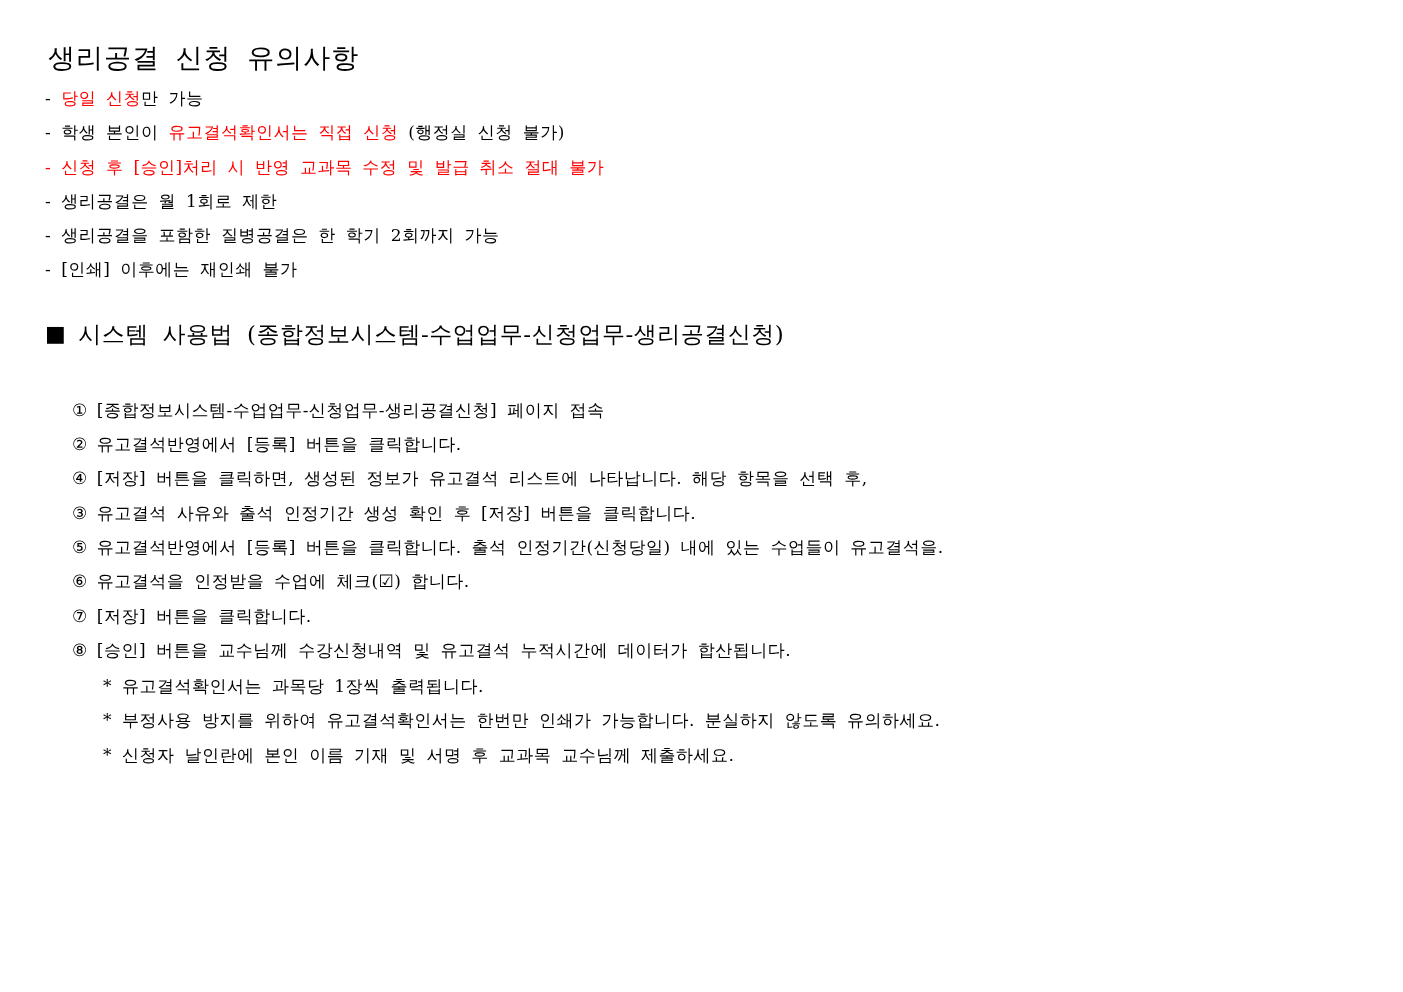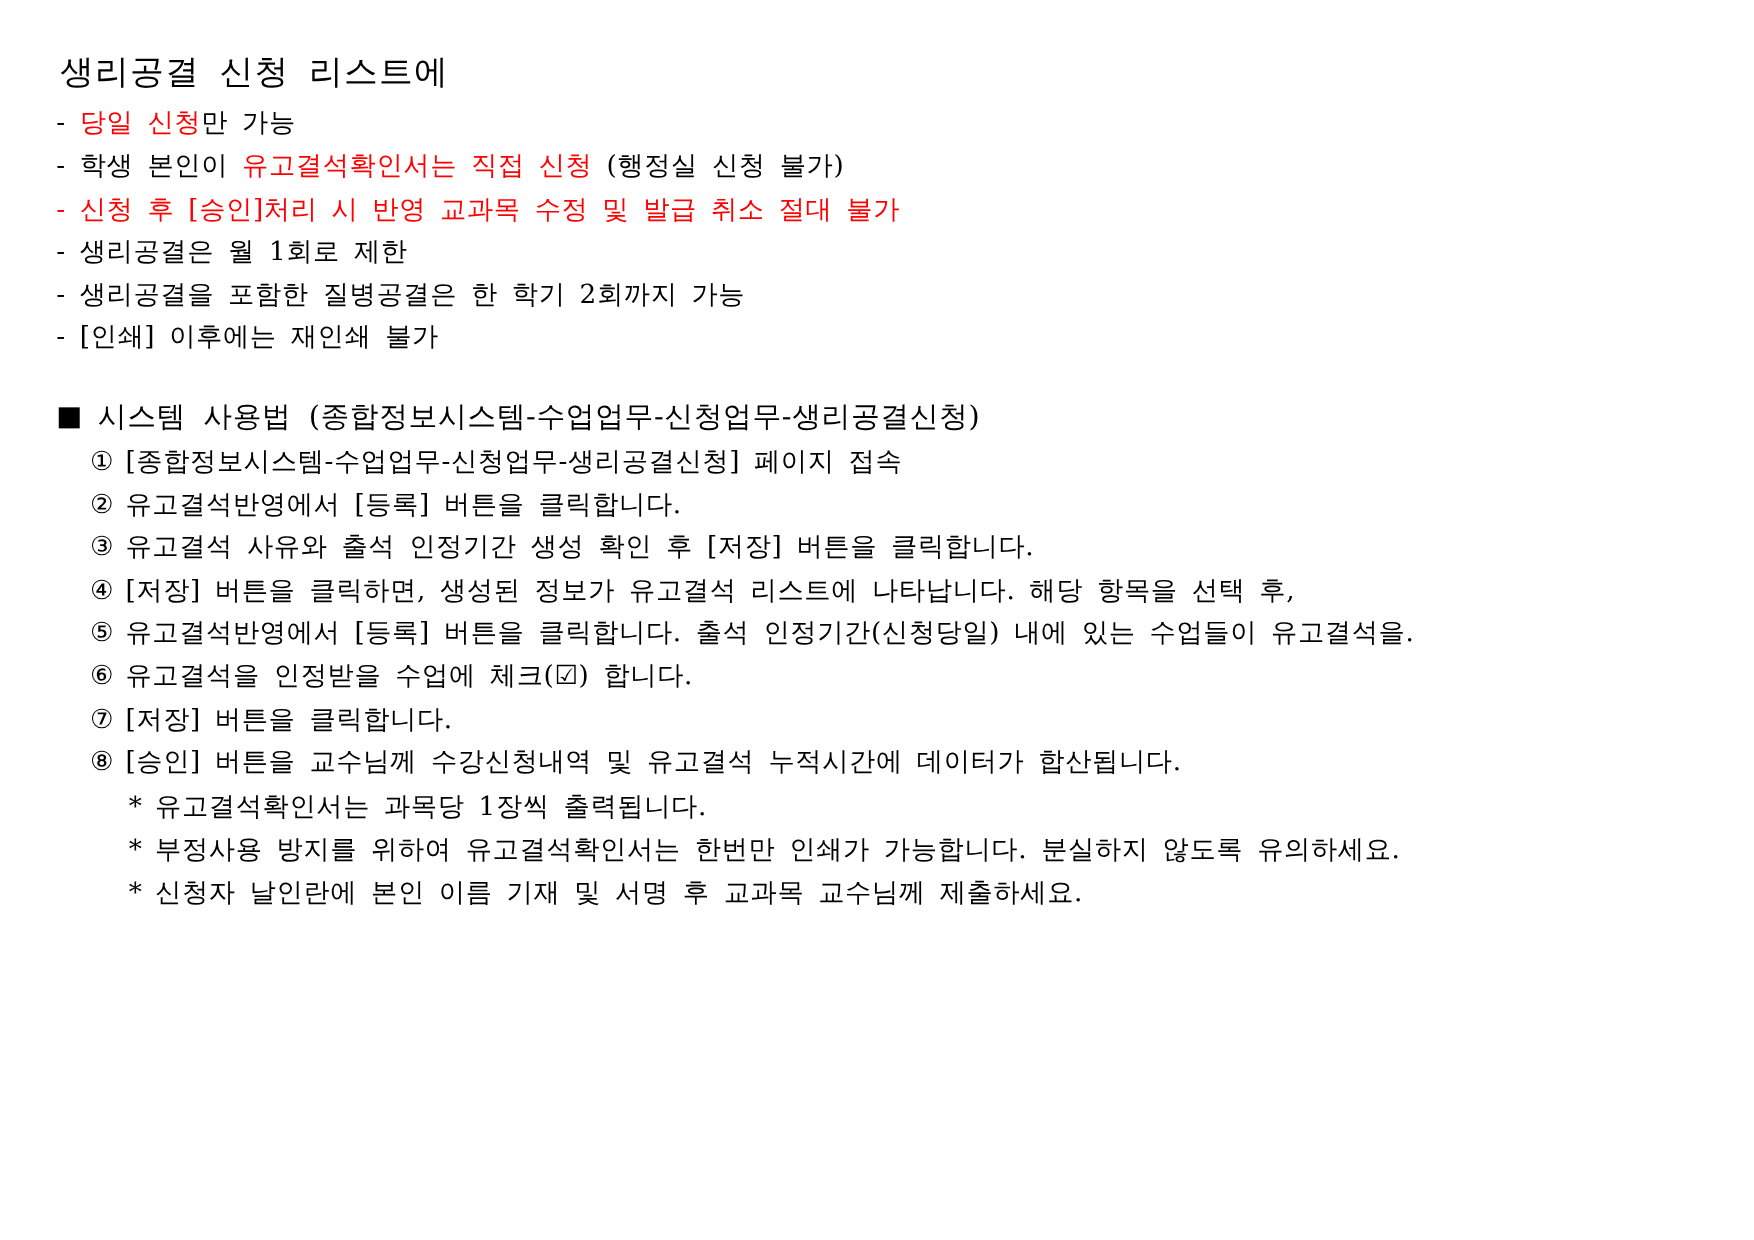--- a/index.html
+++ b/index.html
@@ -21,74 +21,75 @@
   }
   .title {
     font-size: 27px;
     font-weight: normal;
     margin: 0 0 8px 3px;
     letter-spacing: 1px;
     word-spacing: 6px;
     line-height: 31px;
   }
   .note, .step, .substep {
-    font-size: 21px;
+    font-size: 17px;
     line-height: 34.3px;
     letter-spacing: 0.5px;
     word-spacing: 4px;
   }
   .red { color: var(--red, #ff0000); }
   .section-header {
     margin-top: 30px;
     font-size: 23px;
     line-height: 34px;
     letter-spacing: 0.5px;
     word-spacing: 6px;
   }
   .section-header .bullet {
     font-size: 22px;
     margin-right: 12px;
     position: relative;
     top: -1px;
   }
   .steps {
+    margin-top: 41px;
     padding-left: 27px;
   }
   .step .num { margin-right: 9px; }
   .substeps {
     margin-top: 2px;
     padding-left: 58px;
   }
   .substep .star { margin-right: 10px; }
 </style>
 </head>
 <body style="background: rgb(255, 255, 255); color: rgb(0, 0, 0);">
 
 <div class="doc">
 
-  <h1 class="title">생리공결 신청 리스트에</h1>
+  <h1 class="title">생리공결 신청 유의사항</h1>
 
   <div class="notes">
     <div class="note"><span>- </span><span class="red">당일 신청</span><span>만 가능</span></div>
     <div class="note"><span>- 학생 본인이 </span><span class="red">유고결석확인서는 직접 신청</span><span> (행정실 신청 불가)</span></div>
     <div class="note"><span class="red">- 신청 후 [승인]처리 시 반영 교과목 수정 및 발급 취소 절대 불가</span></div>
     <div class="note"><span>- 생리공결은 월 1회로 제한</span></div>
     <div class="note"><span>- 생리공결을 포함한 질병공결은 한 학기 2회까지 가능</span></div>
     <div class="note"><span>- [인쇄] 이후에는 재인쇄 불가</span></div>
   </div>
 
   <div class="section-header">
     <span class="bullet">■</span><span>시스템 사용법 (종합정보시스템-수업업무-신청업무-생리공결신청)</span>
   </div>
 
   <div class="steps">
     <div class="step"><span class="num">①</span><span>[종합정보시스템-수업업무-신청업무-생리공결신청] 페이지 접속</span></div>
     <div class="step"><span class="num">②</span><span>유고결석반영에서 [등록] 버튼을 클릭합니다.</span></div>
+    <div class="step"><span class="num">④</span><span>[저장] 버튼을 클릭하면, 생성된 정보가 유고결석 리스트에 나타납니다. 해당 항목을 선택 후,</span></div>
     <div class="step"><span class="num">③</span><span>유고결석 사유와 출석 인정기간 생성 확인 후 [저장] 버튼을 클릭합니다.</span></div>
-    <div class="step"><span class="num">④</span><span>[저장] 버튼을 클릭하면, 생성된 정보가 유고결석 리스트에 나타납니다. 해당 항목을 선택 후,</span></div>
     <div class="step"><span class="num">⑤</span><span>유고결석반영에서 [등록] 버튼을 클릭합니다. 출석 인정기간(신청당일) 내에 있는 수업들이 유고결석을.</span></div>
     <div class="step"><span class="num">⑥</span><span>유고결석을 인정받을 수업에 체크(☑) 합니다.</span></div>
     <div class="step"><span class="num">⑦</span><span>[저장] 버튼을 클릭합니다.</span></div>
     <div class="step"><span class="num">⑧</span><span>[승인] 버튼을 교수님께 수강신청내역 및 유고결석 누적시간에 데이터가 합산됩니다.</span></div>
   </div>
 
   <div class="substeps">
     <div class="substep"><span class="star">*</span><span>유고결석확인서는 과목당 1장씩 출력됩니다.</span></div>
     <div class="substep"><span class="star">*</span><span>부정사용 방지를 위하여 유고결석확인서는 한번만 인쇄가 가능합니다. 분실하지 않도록 유의하세요.</span></div>
     <div class="substep"><span class="star">*</span><span>신청자 날인란에 본인 이름 기재 및 서명 후 교과목 교수님께 제출하세요.</span></div>

